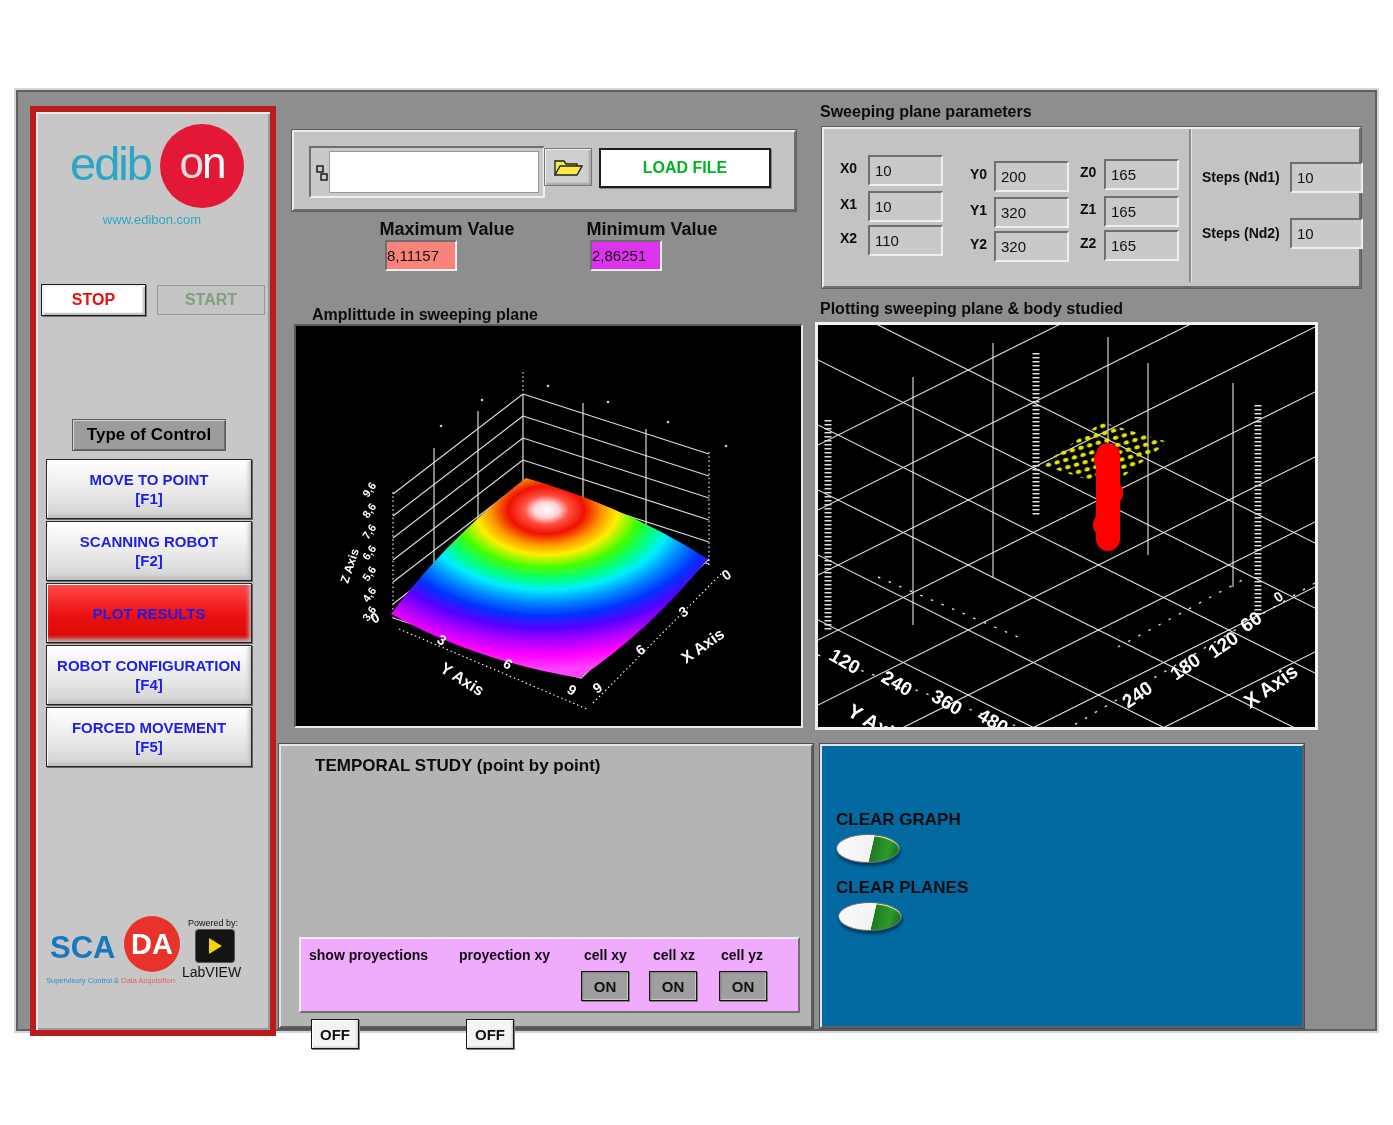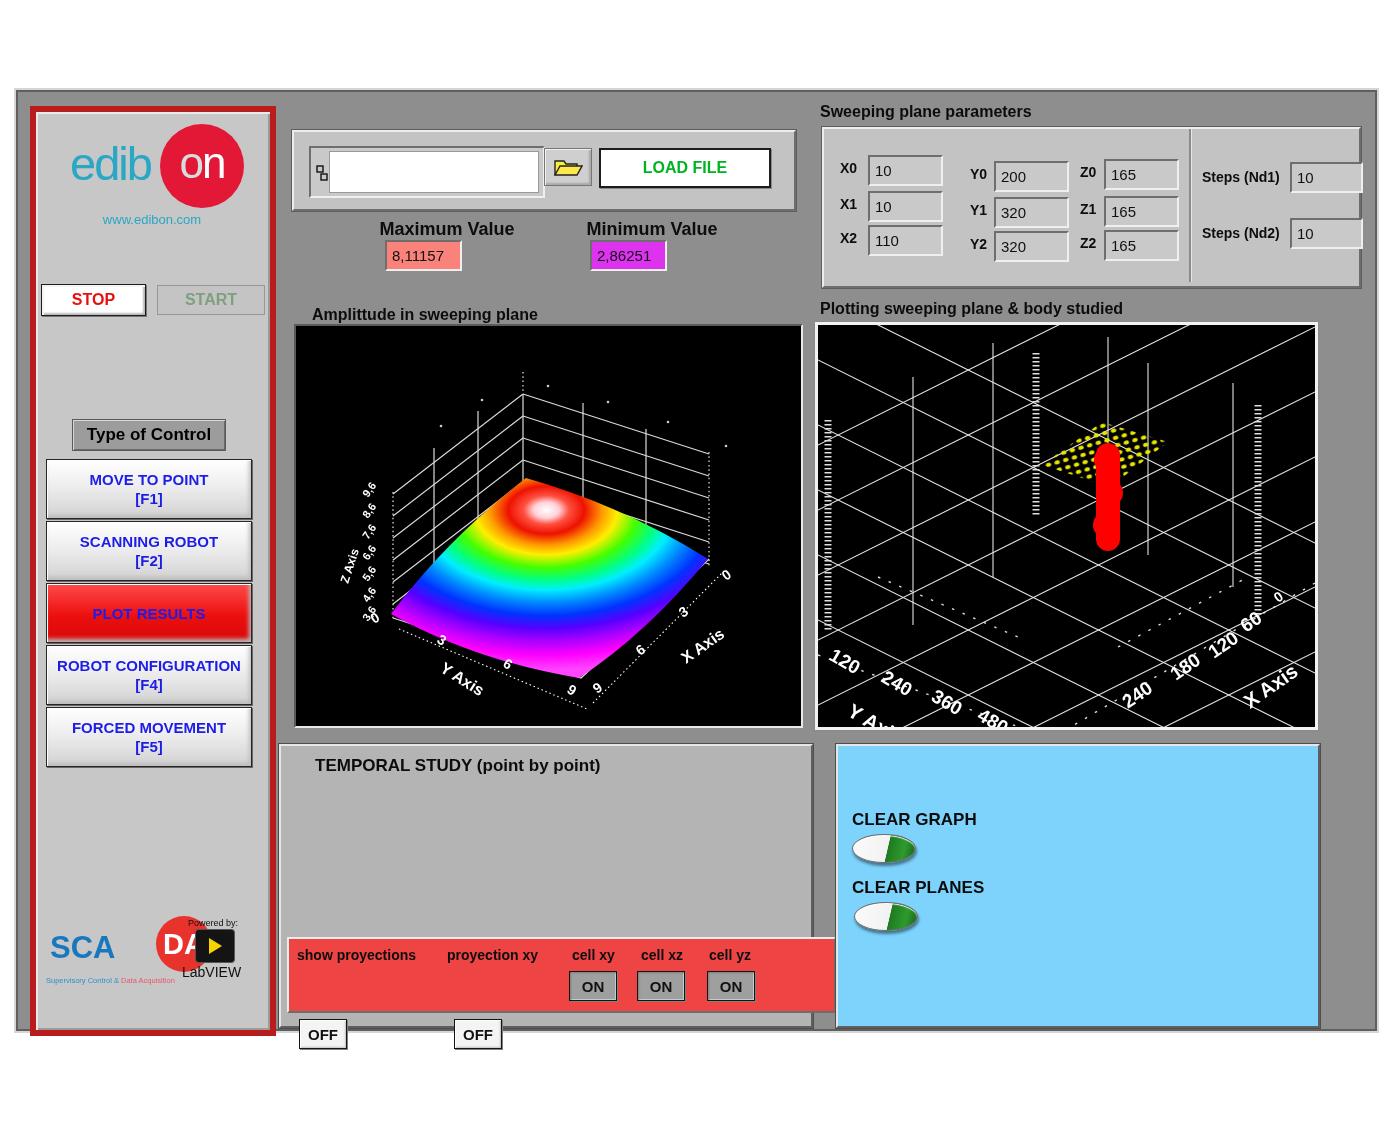--- a/index.html
+++ b/index.html
@@ -39,21 +39,21 @@
     box-shadow: inset 1px 1px 0 #d8d8d8, inset -1px -1px 0 #6a6a6a;
     color:#000; font-weight:bold; font-size:17px; display:flex; align-items:center; justify-content:center; }
   .ctl-btn { position:absolute; left:10px; width:204px; height:58px;
     background:linear-gradient(#ffffff 0%, #ececec 48%, #d2d2d2 100%);
     border:1px solid #262626; box-shadow: inset 1px 1px 0 #ffffff, inset -2px -3px 4px #bdbdbd, 1px 1px 0 #666;
     color:#1d1dea; font-weight:bold; font-size:15px; line-height:19px;
     display:flex; flex-direction:column; align-items:center; justify-content:center; text-align:center; }
   .ctl-btn.active { background:#ee1111; background:linear-gradient(#ff4a4a 0%, #ec0f0f 55%, #d80909 100%); }
   .scada-sca { position:absolute; left:14px; top:818px; font-size:31px; font-weight:bold; color:#1878be; letter-spacing:0px; }
   .scada-circle { position:absolute; left:88px; top:804px; width:56px; height:56px; border-radius:50%;
-    background:#e8332c; display:flex; align-items:center; justify-content:center;margin-left:32px; }
+    background:#e8332c; display:flex; align-items:center; justify-content:center; }
   .scada-da { font-size:29px; font-weight:bold; color:#ffffff; }
   .scada-sub { position:absolute; left:10px; top:864px; width:170px; font-size:7.5px; }
   .scada-sub .b { color:#2f8fd0; } .scada-sub .r { color:#e85a6a; }
   .powered { position:absolute; left:152px; top:806px; font-size:9px; color:#111; }
   .lv-icon { position:absolute; left:160px; top:818px; width:38px; height:32px; background:#141414;
     border-radius:3px; display:flex; align-items:center; justify-content:center;
     box-shadow:0 0 0 1px #555; }
   .lv-tri { width:0; height:0; border-left:13px solid #f5d400; border-top:8px solid transparent; border-bottom:8px solid transparent; }
   .lv-text { position:absolute; left:146px; top:852px; font-size:14px; color:#111; }
 
@@ -69,21 +69,21 @@
   .folder-btn { position:absolute; left:250px; top:16px; width:46px; height:36px;
     background:#cfcfcf; border:1px solid #777;
     box-shadow: inset 1px 1px 0 #f0f0f0, inset -2px -2px 2px #a8a8a8;
     display:flex; align-items:center; justify-content:center; }
   .load-btn { position:absolute; left:305px; top:16px; width:168px; height:36px;
     background:#ffffff; border:2px solid #1d1d1d; color:#00b321; font-weight:bold; font-size:16px;
     display:flex; align-items:center; justify-content:center;
     box-shadow:1px 1px 0 #888, inset 1px 1px 0 #fff; }
   .readout-label { position:absolute; width:170px; text-align:center; font-weight:bold; font-size:18px; color:#0d0d0d; }
   .readout-box { position:absolute; width:68px; height:27px; border:2px solid; border-color:#6e6e6e #efefef #efefef #6e6e6e;
-    font-size:15px; color:#111; display:flex; align-items:center; padding-left:5px; }
+    font-size:15px; color:#111; display:flex; align-items:center; }
 
   
   .sweep-title { position:absolute; left:802px; top:11px; font-weight:bold; font-size:16px; color:#0c0c0c; }
   .sweep-panel { position:absolute; left:804px; top:35px; width:535px; height:157px;
     background:#c3c3c3; border:2px solid; border-color:#ededed #6e6e6e #6e6e6e #ededed;
     box-shadow:0 0 0 1px #5e5e5e; }
   .sweep-divider { position:absolute; left:365px; top:0; width:0; height:153px;
     border-left:2px solid #8b8b8b; border-right:1px solid #e6e6e6; }
   .fld-label { position:absolute; font-weight:bold; font-size:14px; color:#0d0d0d; }
   .fld-box { position:absolute; width:66px; height:27px; background:#c9c9c9;
@@ -96,30 +96,30 @@
     border:2px solid; border-color:#5a5a5a #e8e8e8 #e8e8e8 #5a5a5a; }
   .plot2 { position:absolute; left:797px; top:230px; width:497px; height:402px; background:#000;
     border:3px solid #f2f2f2; outline:1px solid #8a8a8a; }
   .plot1 svg, .plot2 svg { display:block; }
 
   
   .temporal-panel { position:absolute; left:261px; top:652px; width:530px; height:280px;
     background:#b4b4b4; border:2px solid; border-color:#e6e6e6 #5f5f5f #5f5f5f #e6e6e6;
     box-shadow:0 0 0 1px #4e4e4e; }
   .temporal-title { position:absolute; left:34px; top:10px; font-weight:bold; font-size:17px; color:#0c0c0c; }
-  .toggle-bar { position:absolute; left:6px; top:191px; width:497px; height:72px;
-    background:#ef4444; border:2px solid; border-color:#ededed #6e6e6e #6e6e6e #ededed;padding-left:48px; }
+  .toggle-bar { position:absolute; left:18px; top:191px; width:497px; height:72px;
+    background:#f0abfc; border:2px solid; border-color:#ededed #6e6e6e #6e6e6e #ededed; }
   .tg-label { position:absolute; top:8px; font-weight:bold; font-size:14px; color:#0d0d0d; white-space:nowrap; }
   .tg-btn { position:absolute; top:32px; width:46px; height:28px; font-weight:bold; font-size:15px;
     display:flex; align-items:center; justify-content:center; border:1px solid #141414; }
   .tg-btn.off { background:#f4f4f4; color:#111; box-shadow: inset 1px 1px 0 #ffffff, inset -1px -1px 2px #c2c2c2, 1px 1px 0 #808080; margin-top: 48px; }
   .tg-btn.on  { background:#9f9f9f; color:#111; box-shadow: inset 1px 1px 2px #7e7e7e, inset -1px -1px 0 #cfcfcf, 1px 1px 0 #808080; }
   .clear-panel { position:absolute; left:802px; top:652px; width:480px; height:280px;
-    background:#7dd3fc; border:2px solid; border-color:#e6e6e6 #5f5f5f #5f5f5f #e6e6e6;
-    box-shadow:0 0 0 1px #4e4e4e;margin-left:16px; }
+    background:#0369a1; border:2px solid; border-color:#e6e6e6 #5f5f5f #5f5f5f #e6e6e6;
+    box-shadow:0 0 0 1px #4e4e4e; }
   .clear-label { position:absolute; font-weight:bold; font-size:17px; color:#0c0c0c; }
   .oval-btn { position:absolute; width:62px; height:27px; border-radius:50%;
     background:linear-gradient(103deg, #fbfbfb 0%, #f2f2f2 55%, #1f7a1f 56%, #2e9b2e 80%, #16611a 100%);
     border:1px solid #6d6d6d; box-shadow:1px 3px 3px rgba(0,0,0,0.45), inset 0 1px 1px #ffffff; }
 </style>
 </head>
 <body>
 
 <div class="window">
 

